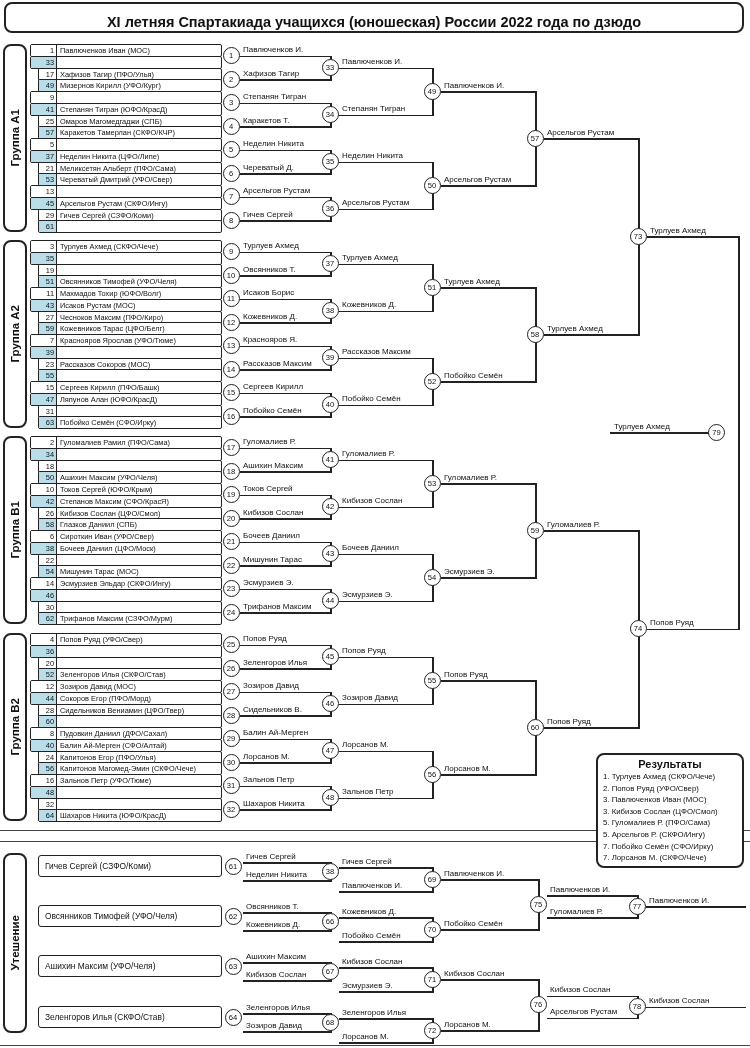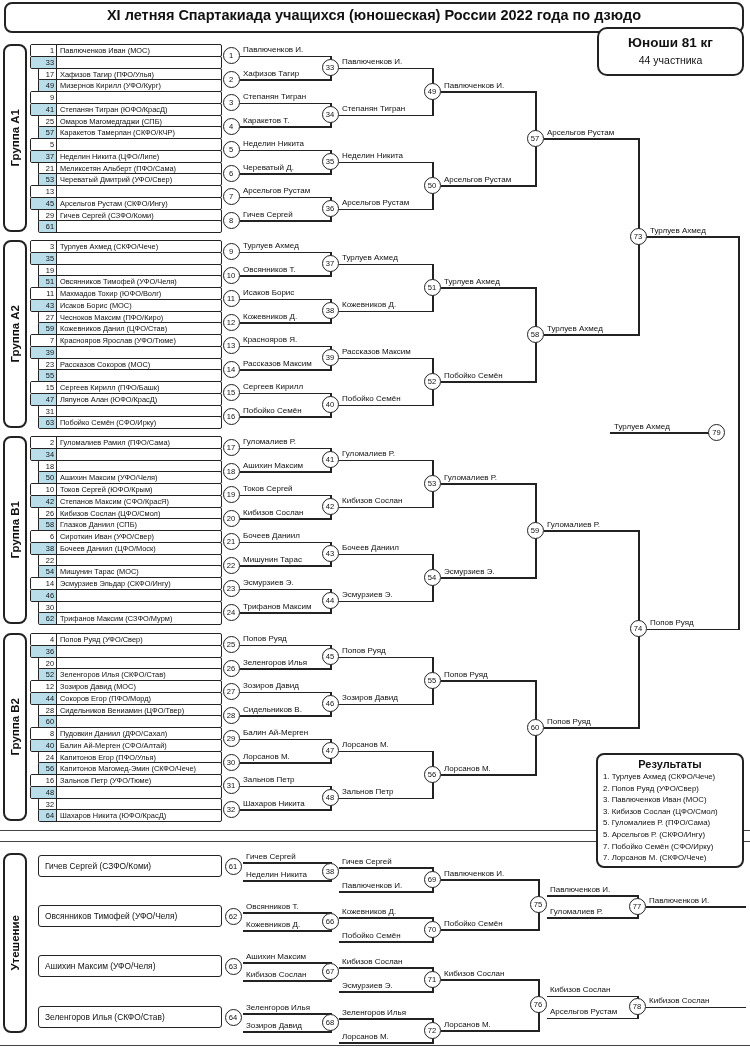--- a/index.html
+++ b/index.html
@@ -1,20 +1,20 @@
 <!DOCTYPE html>
 <html><head>
 <meta charset="utf-8">
 <style>
   html,body{margin:0;padding:0;background:#fff;}
   #page{position:relative;width:750px;height:1048px;background:#fff;overflow:hidden;
         font-family:"Liberation Sans",sans-serif;color:#111;}
   .titlebox{position:absolute;left:4px;top:2px;width:740px;height:31px;border:2px solid #222;
             border-radius:8px;box-sizing:border-box;text-align:center;z-index:4;background:#fff;}
-  .t1{font-weight:bold;font-size:14.5px;line-height:18px;padding-top:2px;}
+  .t1{font-weight:bold;font-size:14.5px;line-height:18px;padding-top:9px;}
   .t2{font-size:8.4px;line-height:10px;}
   .catbox{position:absolute;left:597px;top:27px;width:147px;height:49px;border:2.5px solid #222;
           border-radius:10px;box-sizing:border-box;text-align:center;z-index:5;background:#fff;}
   .c1{font-weight:bold;font-size:13.5px;line-height:16px;padding-top:6px;}
   .c2{font-size:10.5px;line-height:13px;padding-top:3px;}
   .resbox{position:absolute;left:596px;top:753px;width:148px;height:115px;border:2.5px solid #222;
           border-radius:8px;box-sizing:border-box;z-index:5;background:#fff;}
   .rtitle{font-weight:bold;font-size:11px;text-align:center;padding-top:3px;line-height:13px;}
   .rline{font-size:7.8px;line-height:11.6px;padding-left:5px;white-space:nowrap;}
   .hl{position:absolute;height:1.6px;background:#222;z-index:1;}
@@ -36,24 +36,20 @@
   .entry{position:absolute;border:1.6px solid #222;border-radius:3px;background:#fff;
          box-sizing:border-box;display:flex;align-items:center;font-size:8.4px;
          padding-left:6px;z-index:1;white-space:nowrap;}
 </style>
 </head>
 <body>
 
 <div id="page">
   <div class="titlebox">
     <div class="t1">XI летняя Спартакиада учащихся (юношеская) России 2022 года по дзюдо</div>
-  </div>
-  <div class="catbox">
-    <div class="c1">Юноши 81 кг</div>
-    <div class="c2">44 участника</div>
   </div>
   <div class="resbox">
     <div class="rtitle">Результаты</div>
     <div id="results-list">
         <div class="rline">1. Турлуев Ахмед (СКФО/Чече)</div>
         <div class="rline">2. Попов Руяд (УФО/Свер)</div>
         <div class="rline">3. Павлюченков Иван (МОС)</div>
         <div class="rline">3. Кибизов Сослан (ЦФО/Смол)</div>
         <div class="rline">5. Гуломалиев Р. (ПФО/Сама)</div>
         <div class="rline">5. Арсельгов Р. (СКФО/Ингу)</div>
@@ -199,29 +195,29 @@
       <div class="row" style="left: 38px; top: 275.25px; width: 184px; height: 13.15px;">
         <div class="seed alt" style="width: 18px;">51</div>
         <div class="rname">Овсянников Тимофей (УФО/Челя)</div>
       </div>
       <div class="row" style="left: 30px; top: 287px; width: 192px; height: 13.15px;">
         <div class="seed" style="width: 26px;">11</div>
         <div class="rname">Махмадов Тохир (ЮФО/Волг)</div>
       </div>
       <div class="row" style="left: 30px; top: 298.75px; width: 192px; height: 13.15px;">
         <div class="seed alt" style="width: 26px;">43</div>
-        <div class="rname">Исаков Борис (МОС)</div>
+        <div class="rname">Исаков Рустам (МОС)</div>
       </div>
       <div class="row" style="left: 38px; top: 310.5px; width: 184px; height: 13.15px;">
         <div class="seed" style="width: 18px;">27</div>
         <div class="rname">Чесноков Максим (ПФО/Киро)</div>
       </div>
       <div class="row" style="left: 38px; top: 322.25px; width: 184px; height: 13.15px;">
         <div class="seed alt" style="width: 18px;">59</div>
-        <div class="rname">Кожевников Данил (ЦФО/Став)</div>
+        <div class="rname">Кожевников Тарас (ЦФО/Белг)</div>
       </div>
       <div class="row" style="left: 30px; top: 334px; width: 192px; height: 13.15px;">
         <div class="seed" style="width: 26px;">7</div>
         <div class="rname">Краснояров Ярослав (УФО/Тюме)</div>
       </div>
       <div class="row" style="left: 30px; top: 345.75px; width: 192px; height: 13.15px;">
         <div class="seed alt" style="width: 26px;">39</div>
         <div class="rname"></div>
       </div>
       <div class="row" style="left: 38px; top: 357.5px; width: 184px; height: 13.15px;">

